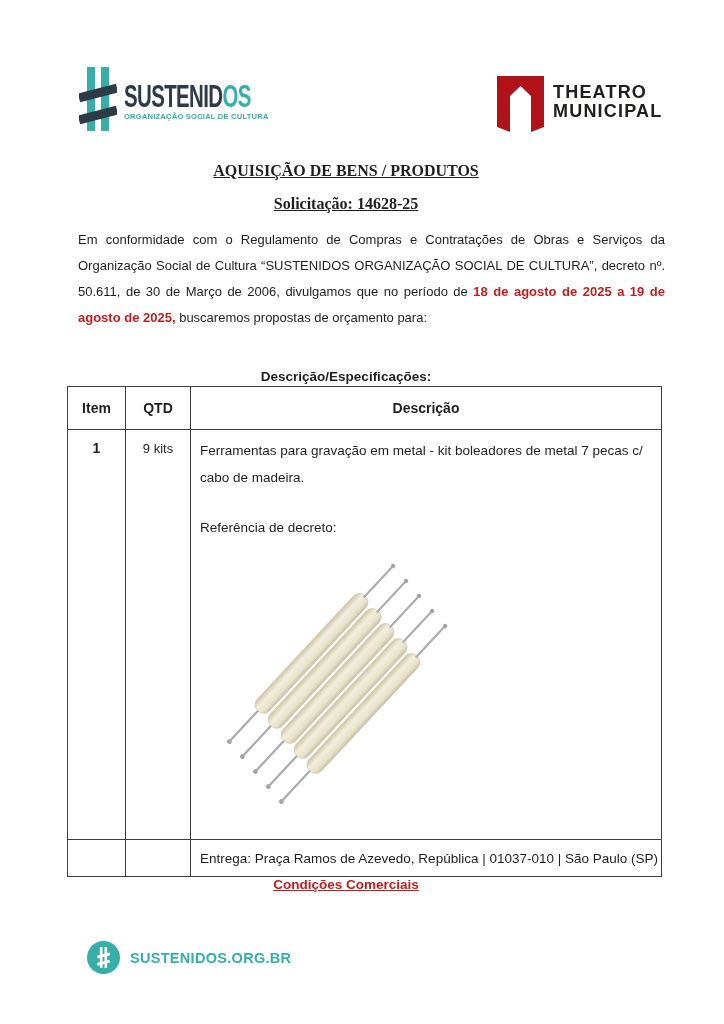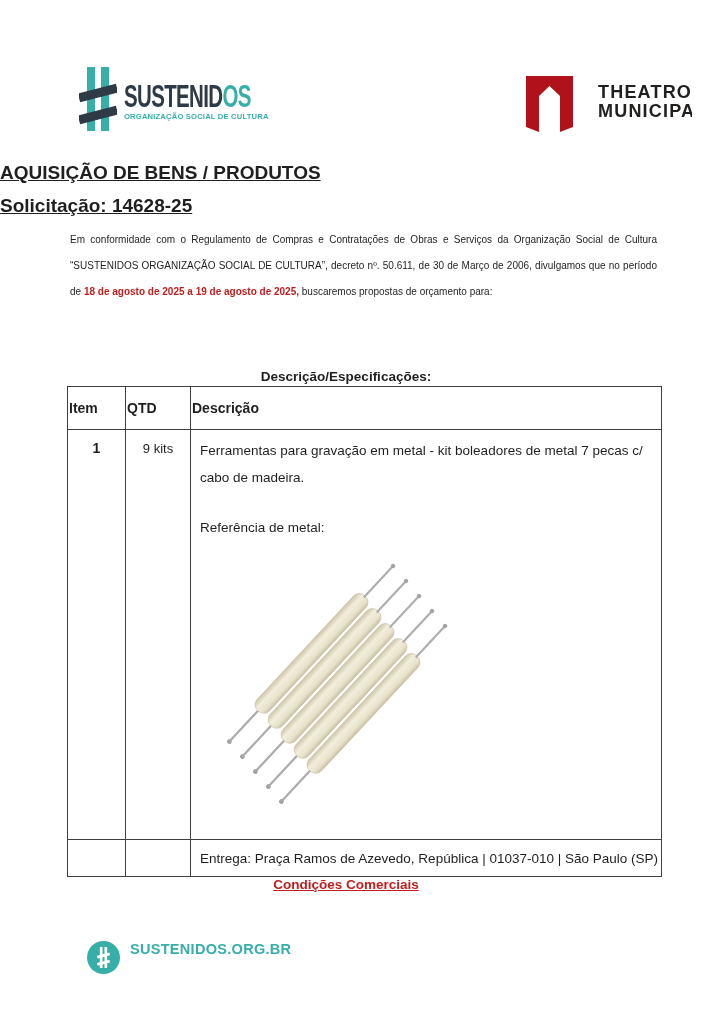--- a/index.html
+++ b/index.html
@@ -9,55 +9,55 @@
   }
   
   .logo-sustenidos{position:absolute;left:79px;top:67px;display:flex;}
   .sharp-svg{width:38px;height:64px;display:block;}
   .sus-text{margin-left:7px;padding-top:15px;}
   .sus-title{font-size:32px;font-weight:bold;letter-spacing:-1px;line-height:28px;
     transform:scaleX(0.64);transform-origin:left top;white-space:nowrap;color:#2E3A45;}
   .sus-title .teal{color:#35AFA8;}
   .sus-sub{margin-top:2px;font-size:8px;font-weight:bold;color:#35AFA8;letter-spacing:0.2px;
     transform:scaleX(0.95);transform-origin:left top;white-space:nowrap;}
-  .logo-theatro{position:absolute;left:526px;top:76px;display:flex;gap:16px;}
+  .logo-theatro{position:absolute;left:497px;top:76px;display:flex;}
   .arch-svg{width:47px;height:56px;display:block;}
   .theatro-text{margin-left:9px;padding-top:7px;font-size:18px;font-weight:bold;
     letter-spacing:1.2px;line-height:19px;color:#22201f;white-space:nowrap;}
   
-  .doc-title,.doc-req{position:absolute;left:0;width:100%;text-align:left;
-    font-size:19px;font-weight:bold;text-decoration:underline;}
+  .doc-title,.doc-req{position:absolute;left:0;width:100%;text-align:center;
+    font-size:16px;font-weight:bold;text-decoration:underline;font-family:Liberation Serif, serif;}
   .doc-title{top:162px;}
   .doc-req{top:195px;}
-  .intro{position:absolute;top:227px;left:70px;width:587px;font-size:10px;
+  .intro{position:absolute;top:227px;left:78px;width:587px;font-size:13px;
     line-height:26px;text-align:justify;}
   .intro .hl{color:#C01E1E;font-weight:bold;}
   .subject{position:absolute;top:337px;left:0;width:100%;text-align:center;
     color:#C01E1E;font-weight:bold;font-size:14px;}
   .spec{position:absolute;top:369px;left:0;width:100%;text-align:center;
     font-weight:bold;font-size:13.5px;}
   
   table.spec-table{position:absolute;left:67px;top:386px;width:595px;
     border-collapse:collapse;table-layout:fixed;}
   .spec-table th,.spec-table td{border:1px solid #3f3f3f;}
-  .spec-table th{height:40px;font-size:14px;font-weight:bold;text-align:left;vertical-align:middle;}
+  .spec-table th{height:40px;font-size:14px;font-weight:bold;text-align:center;vertical-align:middle;}
   .col-item{width:58px;}
   .col-qtd{width:65px;}
   .row-main td{height:397px;vertical-align:top;}
   .cell-item{text-align:center;font-weight:bold;font-size:14px;padding-top:10px;}
   .cell-qtd{text-align:center;font-size:13px;padding-top:11px;}
   .cell-desc{padding:7px 12px 0 9px;font-size:13.5px;line-height:27px;}
   .ref-line{margin-top:23px;}
   .tools-svg{display:block;margin:14px 0 0 10px;}
   .row-delivery td{height:34px;vertical-align:middle;}
   .cell-delivery{padding-left:9px;font-size:13.5px;}
   
   .conditions{position:absolute;top:877px;left:0;width:100%;text-align:center;
     color:#C01E1E;font-weight:bold;font-size:13.5px;text-decoration:underline;}
-  .footer-brand{position:absolute;left:87px;top:941px;display:flex;align-items:flex-start;}
+  .footer-brand{position:absolute;left:87px;top:941px;display:flex;align-items:center;}
   .brand-circle{width:33px;height:33px;border-radius:50%;background:#35AFA8;
     display:flex;align-items:center;justify-content:center;}
   .brand-circle svg{width:13px;height:21px;display:block;}
   .brand-url{margin-left:10px;color:#35AFA8;font-weight:bold;font-size:14.5px;letter-spacing:0.3px;}
 </style>
 </head>
 <body>
 
 <div class="page">
 
@@ -101,21 +101,21 @@
         <tr>
       <th>Item</th>
       <th>QTD</th>
       <th>Descrição</th>
     </tr>
     <tr class="row-main">
       <td class="cell-item">1</td>
       <td class="cell-qtd">9 kits</td>
       <td class="cell-desc">
         <div>Ferramentas para gravação em metal - kit boleadores de metal 7 pecas c/ cabo de madeira.</div>
-        <div class="ref-line">Referência de metal:</div>
+        <div class="ref-line">Referência de decreto:</div>
         <svg class="tools-svg" width="265" height="258" viewBox="0 0 265 258">
           <defs>
             <linearGradient id="hgrad" x1="0" y1="-8.5" x2="0" y2="8.5" gradientUnits="userSpaceOnUse">
               <stop offset="0" stop-color="#cdc5a9"></stop>
               <stop offset="0.35" stop-color="#f3eedc"></stop>
               <stop offset="0.75" stop-color="#e8e2cb"></stop>
               <stop offset="1" stop-color="#c9c0a4"></stop>
             </linearGradient>
           </defs>
           <g transform="translate(18,188) rotate(-47)">

